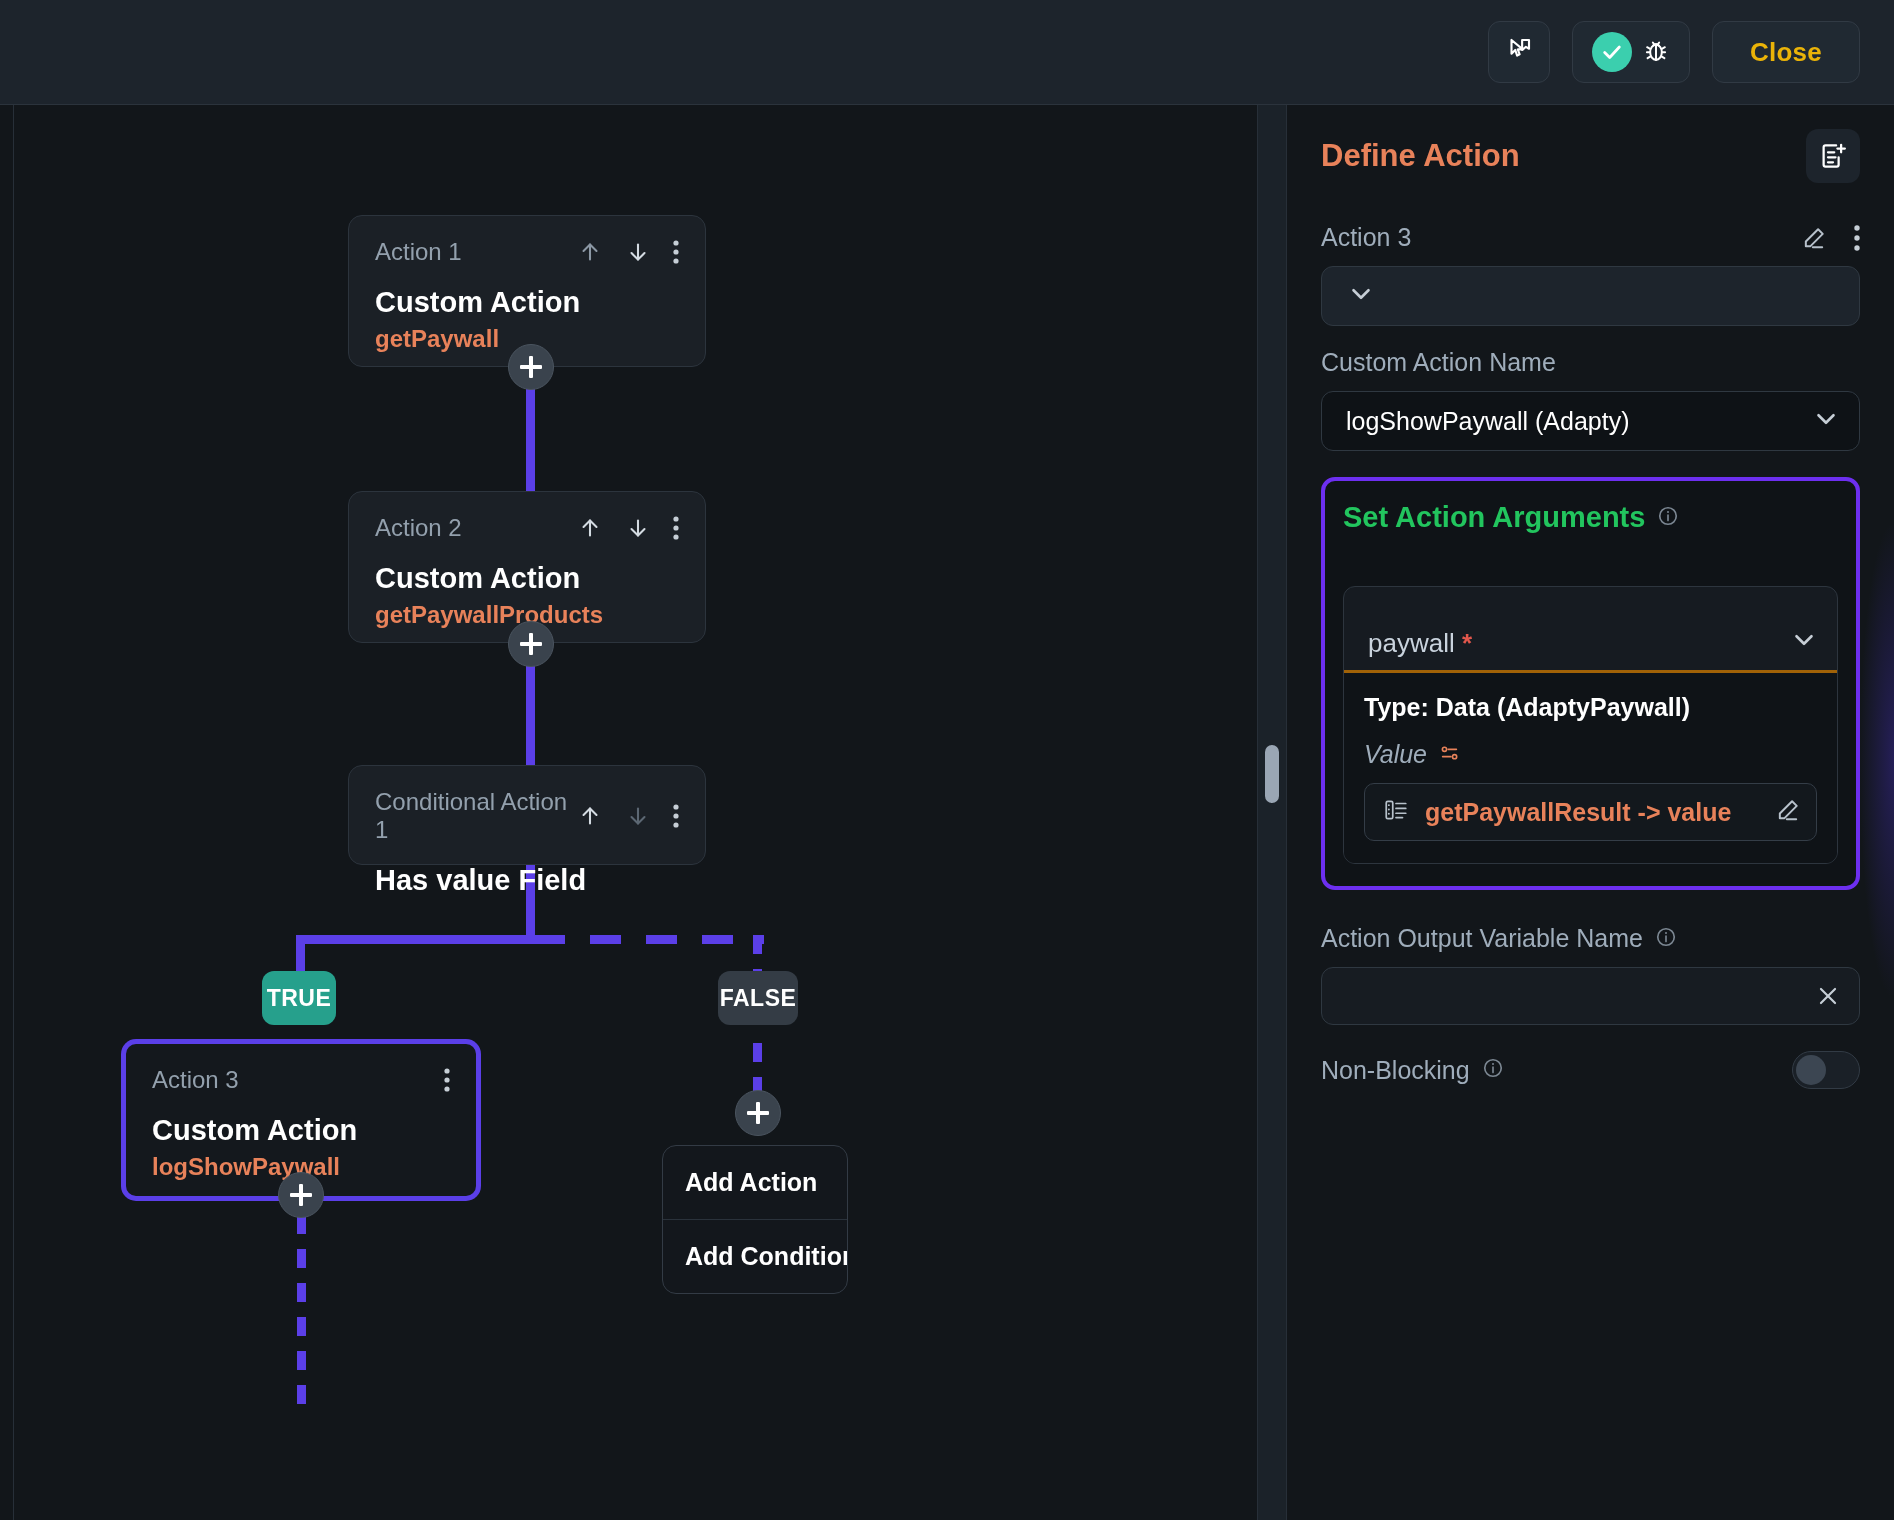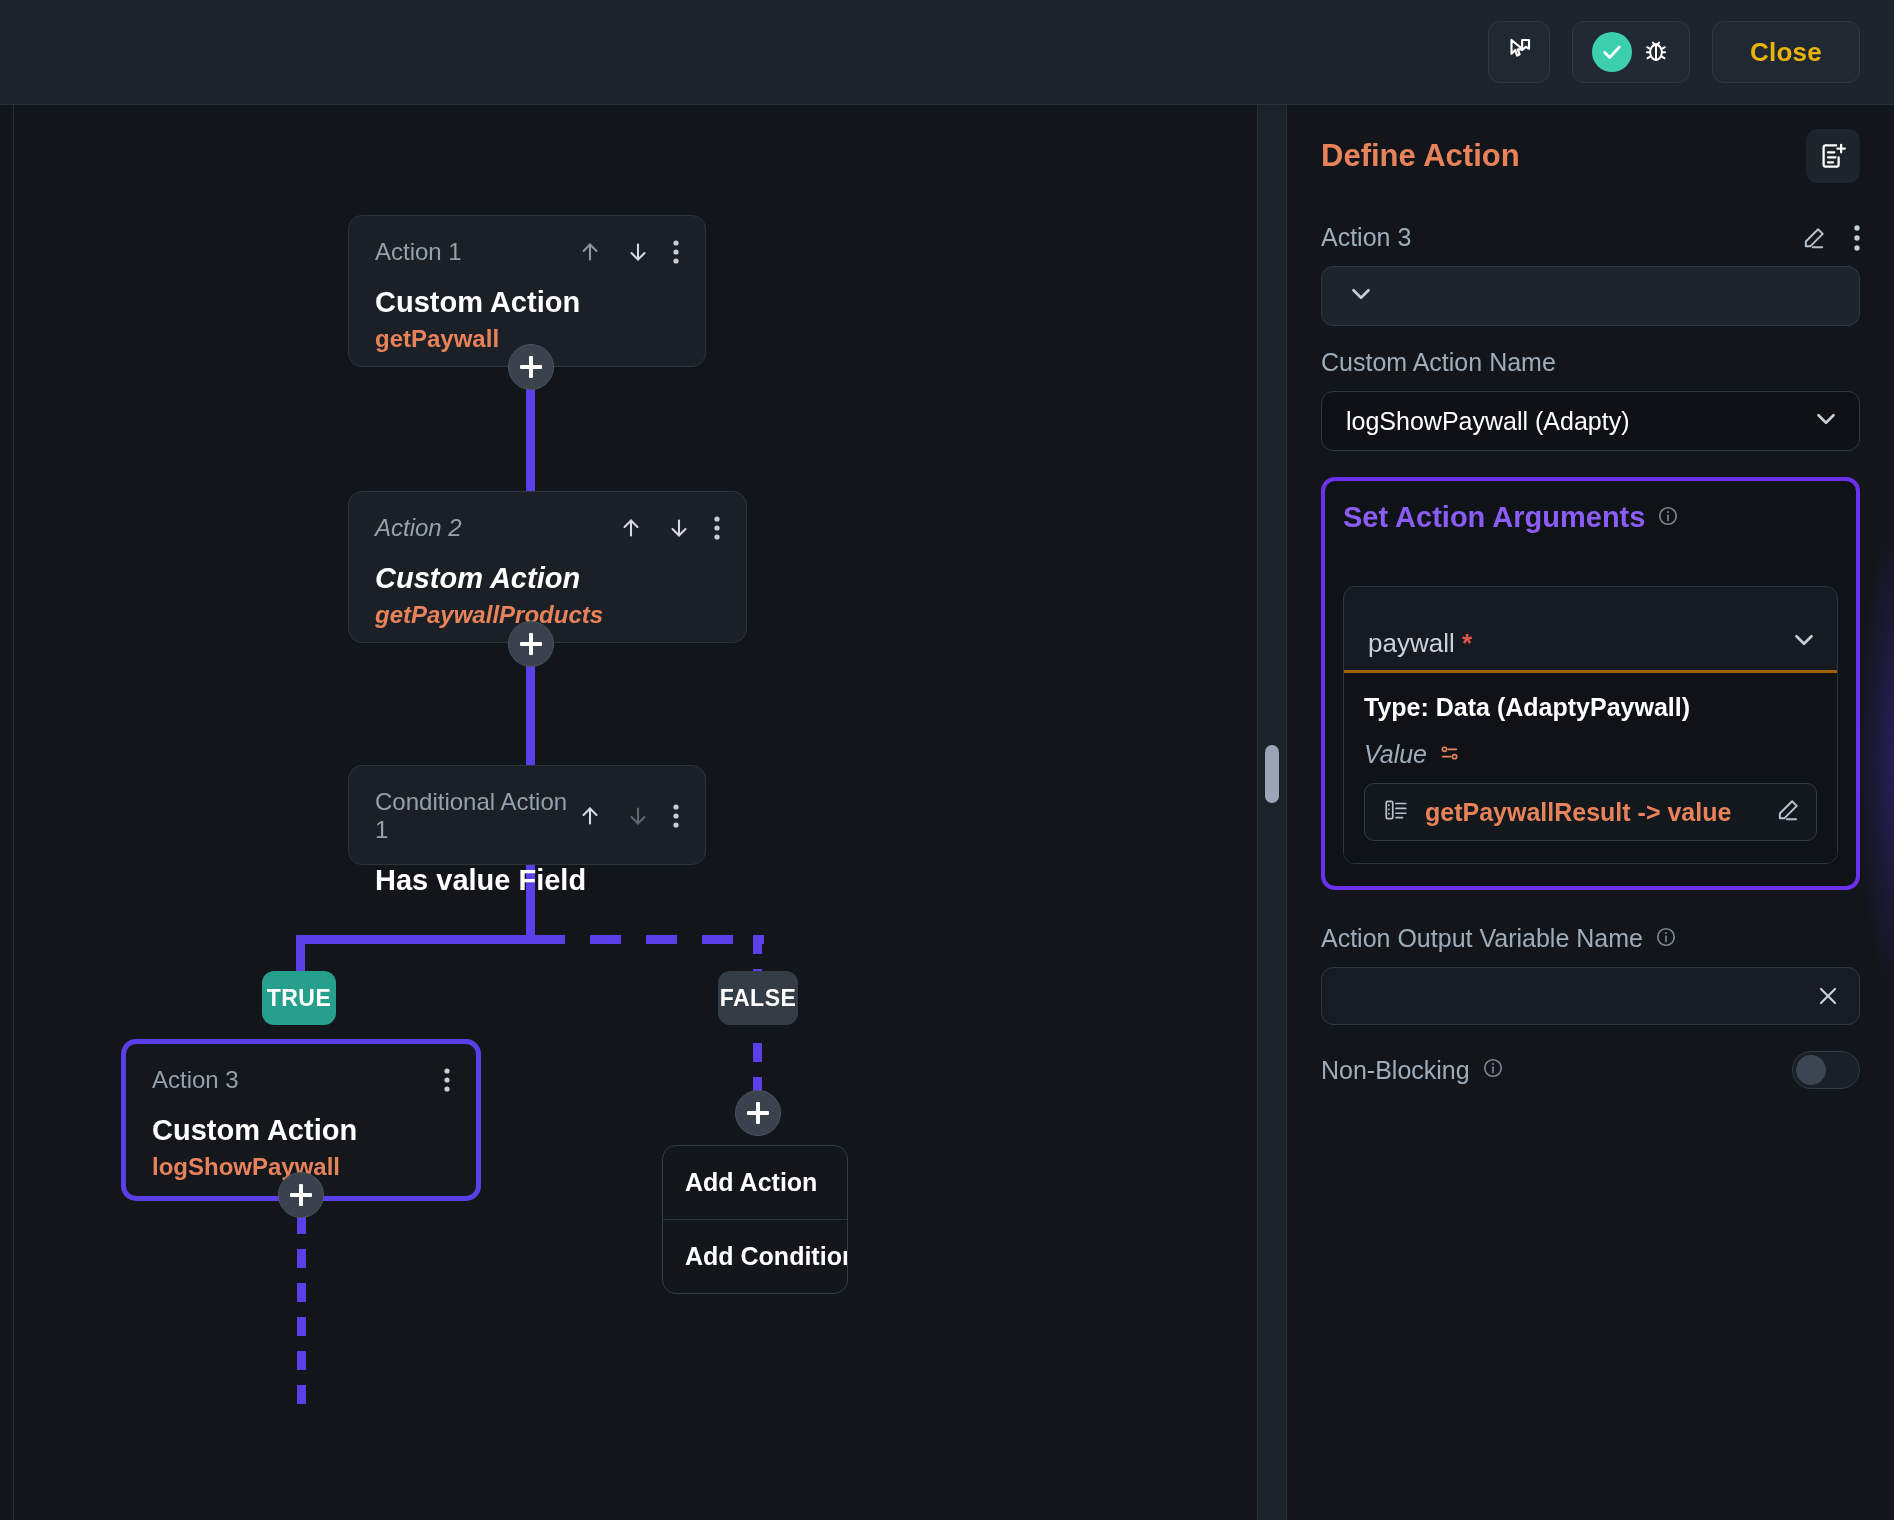--- a/index.html
+++ b/index.html
@@ -145,21 +145,21 @@
   .select.dark { background: #0e1216; }
   .select .txt { flex: 1; font-size: 25px; color: #fff; font-weight: 700; white-space: nowrap; }
   .select .txt.norm { font-weight: 400; }
   .select .txt .fn { color: #e8825a; }
 
   .args-box {
     margin-top: 26px; border: 4px solid #6d2ff0; border-radius: 14px;
     background: #0f1317; padding: 20px 18px 22px 18px;
   }
   .args-title-row { display: flex; align-items: center; gap: 12px; }
-  .args-title { color: #8b5cf6; font-size: 29px; font-weight: 700; }
+  .args-title { color: #22c55e; font-size: 29px; font-weight: 700; }
 
   .arg-card {
     margin-top: 52px; border: 1px solid #2d353e; border-radius: 12px;
     background: #161b21; overflow: hidden;
   }
   .arg-head {
     height: 86px; display: flex; align-items: flex-end; padding: 0 18px 11px 24px; cursor: pointer;
     border-bottom: 3px solid #a16207;
   }
   .arg-head .nm { flex: 1; font-size: 26px; color: #c9d3dd; }
@@ -284,21 +284,21 @@
                 <circle cx="3" cy="22" r="2.6" fill="#c6ced6"></circle>
               </svg>
           </span>
         </span>
       </div>
       <div class="node-sub">Custom Action</div>
       <div class="node-fn">getPaywall</div>
     </div>
     <div class="plus" style="left:508px; top:239px;"></div>
 
-    <div class="node" style="left:348px; top:386px; width:399px; height:152px;font-style:italic;">
+    <div class="node" style="left:348px; top:386px; width:358px; height:152px;">
       <div class="node-head">
         <span class="node-title">Action 2</span>
         <span class="node-icons">
           <span class="ic">
             <svg width="26" height="26" viewBox="0 0 24 24" fill="none" stroke="#d4dbe2" stroke-width="1.9" stroke-linecap="round" stroke-linejoin="round">
                 <path d="M12 19V5"></path>
                 <path d="M6 11l6-6 6 6"></path>
               </svg>
           </span>
           <span class="ic">

